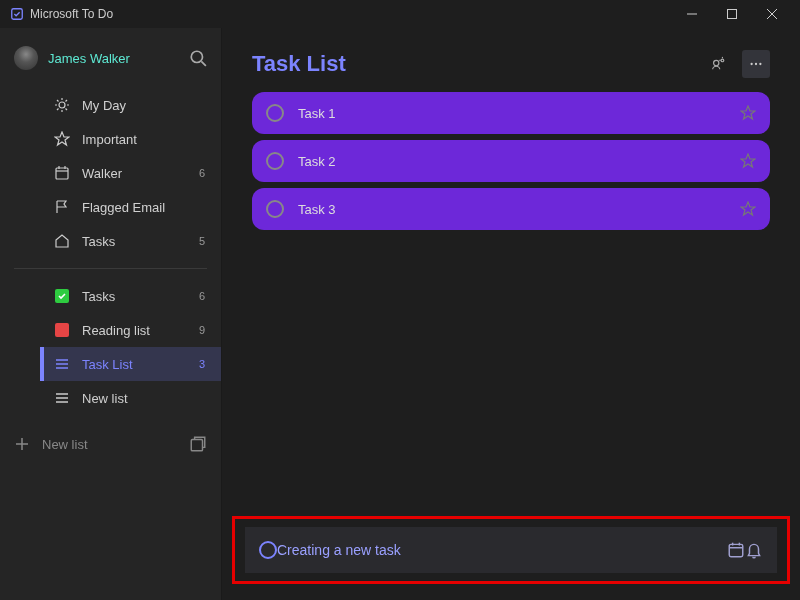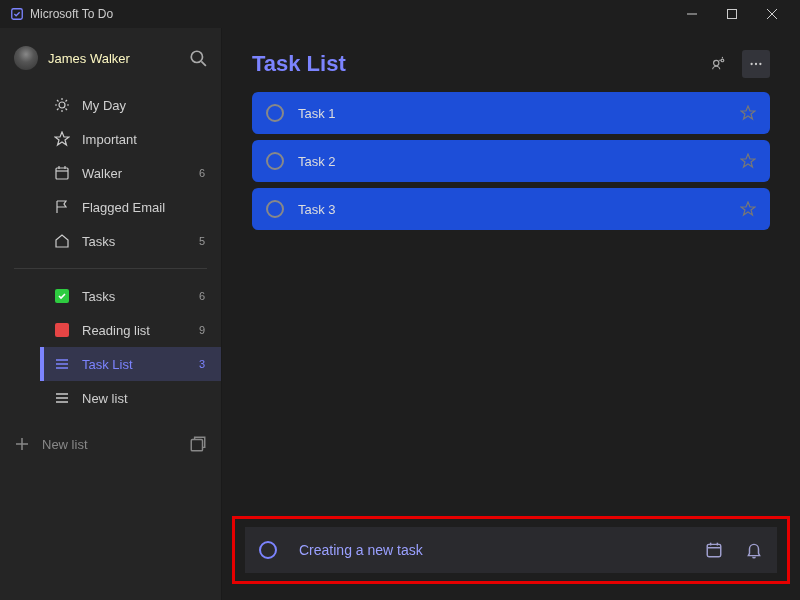--- a/index.html
+++ b/index.html
@@ -65,21 +65,21 @@
     }
     .avatar {
       width: 24px; height: 24px;
       border-radius: 50%;
       background: radial-gradient(circle at 50% 35%, #888 0%, #555 40%, #333 100%);
       display: inline-block;
     }
     .profile-name {
       flex: 1;
       font-size: 13px;
-      color: #fef9c3;
+      color: #5eead4;
     }
     .search-btn {
       width: 18px; height: 18px;
       color: #aaa;
     }
     .navlist {
       list-style: none;
       padding: 4px 0;
     }
     .navitem {
@@ -174,26 +174,26 @@
       border-radius: 3px;
     }
     .hbtn.more { background: #33343a; }
     .tasks {
       padding: 0 30px;
       display: flex;
       flex-direction: column;
       gap: 6px;
     }
     .task {
-      background: #1d4ed8;
+      background: #6d28d9;
       display: flex;
       align-items: center;
       padding: 12px 14px;
       gap: 14px;
-      border-radius: 6px;
+      border-radius: 12px;
     }
     .circle {
       width: 18px; height: 18px;
       border: 2px solid #888;
       border-radius: 50%;
     }
     .task-label {
       flex: 1;
       color: #ddd;
       font-size: 13px;
@@ -208,21 +208,21 @@
       right: 10px;
       bottom: 16px;
       border: 3px solid #e60000;
       padding: 8px 10px;
     }
     .addtask {
       background: #2a2a2e;
       display: flex;
       align-items: center;
       padding: 14px 14px;
-      gap: 22px;
+      gap: 0;
     }
     .addtask .circle {
       border-color: #7c84ff;
     }
     .addtask-input {
       flex: 1;
       background: transparent;
       border: none;
       outline: none;
       color: #9aa0ff;

